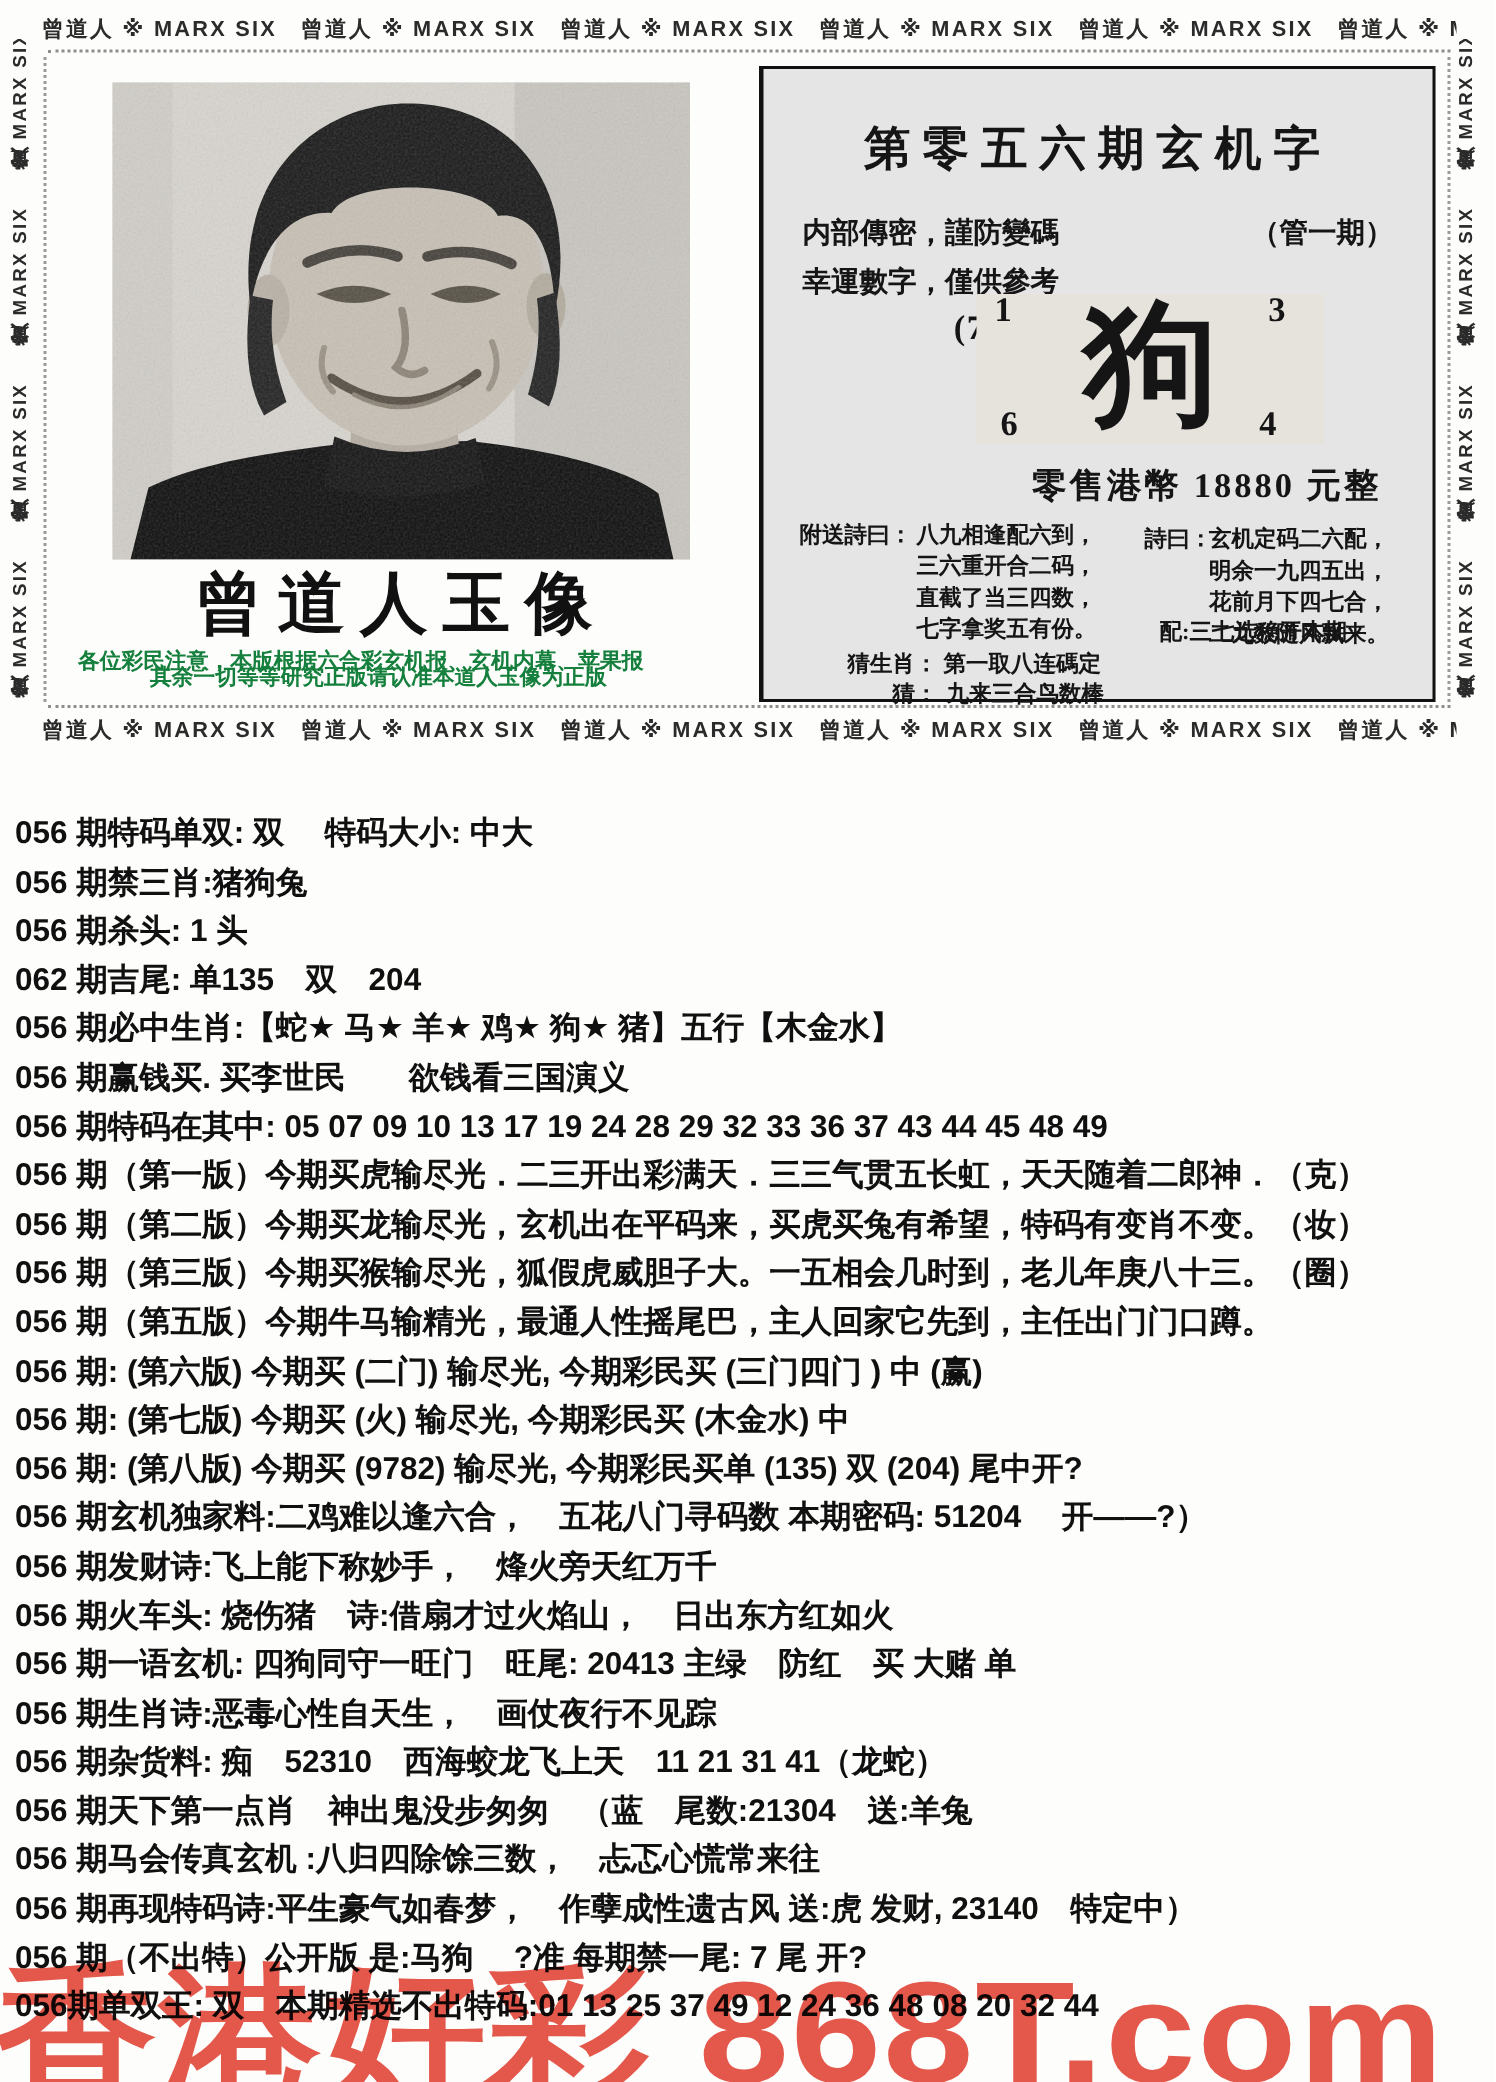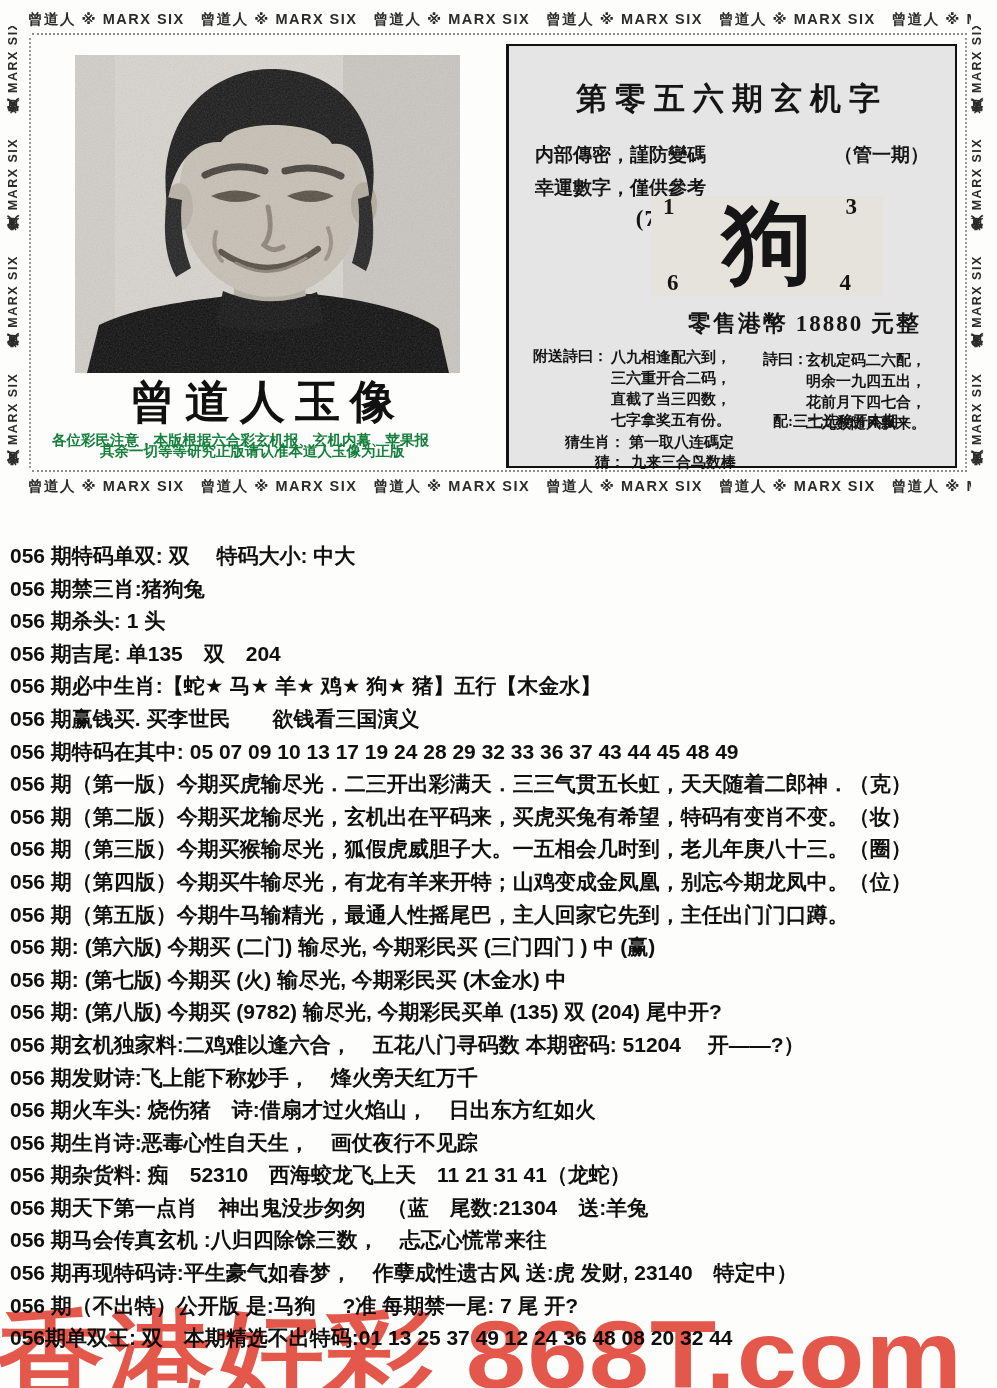--- a/index.html
+++ b/index.html
@@ -169,35 +169,35 @@
     <div class="gfs g1-text">第一取八连碼定</div>
     <div class="gfs g1-pei">配:三七选稳开本期</div>
     <div class="gfs g2-label">猜：</div>
     <div class="gfs g2-text">九来三合鸟数棒</div>
   </div>
 
   <div class="body-lines">
       <div class="body-line">056 期特码单双: 双　 特码大小: 中大</div>
       <div class="body-line">056 期禁三肖:猪狗兔</div>
       <div class="body-line">056 期杀头: 1 头</div>
-      <div class="body-line">056 期吉尾: 单135　双　204</div>
+      <div class="body-line">062 期吉尾: 单135　双　204</div>
       <div class="body-line">056 期必中生肖:【蛇★ 马★ 羊★ 鸡★ 狗★ 猪】五行【木金水】</div>
       <div class="body-line">056 期赢钱买. 买李世民　　欲钱看三国演义</div>
       <div class="body-line">056 期特码在其中: 05 07 09 10 13 17 19 24 28 29 32 33 36 37 43 44 45 48 49</div>
       <div class="body-line">056 期（第一版）今期买虎输尽光．二三开出彩满天．三三气贯五长虹，天天随着二郎神．（克）</div>
       <div class="body-line">056 期（第二版）今期买龙输尽光，玄机出在平码来，买虎买兔有希望，特码有变肖不变。（妆）</div>
       <div class="body-line">056 期（第三版）今期买猴输尽光，狐假虎威胆子大。一五相会几时到，老儿年庚八十三。（圈）</div>
-      <div class="body-line">056 期（第四版）今期买牛输尽光，有龙有羊来开特；山鸡变成金凤凰，别忘今期龙凤中。（位）</div>
       <div class="body-line">056 期（第五版）今期牛马输精光，最通人性摇尾巴，主人回家它先到，主任出门门口蹲。</div>
       <div class="body-line">056 期: (第六版) 今期买 (二门) 输尽光, 今期彩民买 (三门四门 ) 中 (赢)</div>
       <div class="body-line">056 期: (第七版) 今期买 (火) 输尽光, 今期彩民买 (木金水) 中</div>
       <div class="body-line">056 期: (第八版) 今期买 (9782) 输尽光, 今期彩民买单 (135) 双 (204) 尾中开?</div>
       <div class="body-line">056 期玄机独家料:二鸡难以逢六合，　五花八门寻码数 本期密码: 51204　 开——?）</div>
       <div class="body-line">056 期发财诗:飞上能下称妙手，　烽火旁天红万千</div>
       <div class="body-line">056 期火车头: 烧伤猪　诗:借扇才过火焰山，　日出东方红如火</div>
+      <div class="body-line">056 期一语玄机: 四狗同守一旺门　旺尾: 20413 主绿　防红　买 大赌 单</div>
       <div class="body-line">056 期生肖诗:恶毒心性自天生，　画仗夜行不见踪</div>
       <div class="body-line">056 期杂货料: 痴　52310　西海蛟龙飞上天　11 21 31 41（龙蛇）</div>
       <div class="body-line">056 期天下第一点肖　神出鬼没步匆匆　（蓝　尾数:21304　送:羊兔</div>
       <div class="body-line">056 期马会传真玄机 :八归四除馀三数，　忐忑心慌常来往</div>
       <div class="body-line">056 期再现特码诗:平生豪气如春梦，　作孽成性遗古风 送:虎 发财, 23140　特定中）</div>
       <div class="body-line">056 期（不出特）公开版 是:马狗　 ?准 每期禁一尾: 7 尾 开?</div>
       <div class="body-line">056期单双王: 双　本期精选不出特码:01 13 25 37 49 12 24 36 48 08 20 32 44</div>
     </div>
 
   <div class="watermark" style="color: rgb(226, 59, 45);">香港好彩 868T.com</div>

